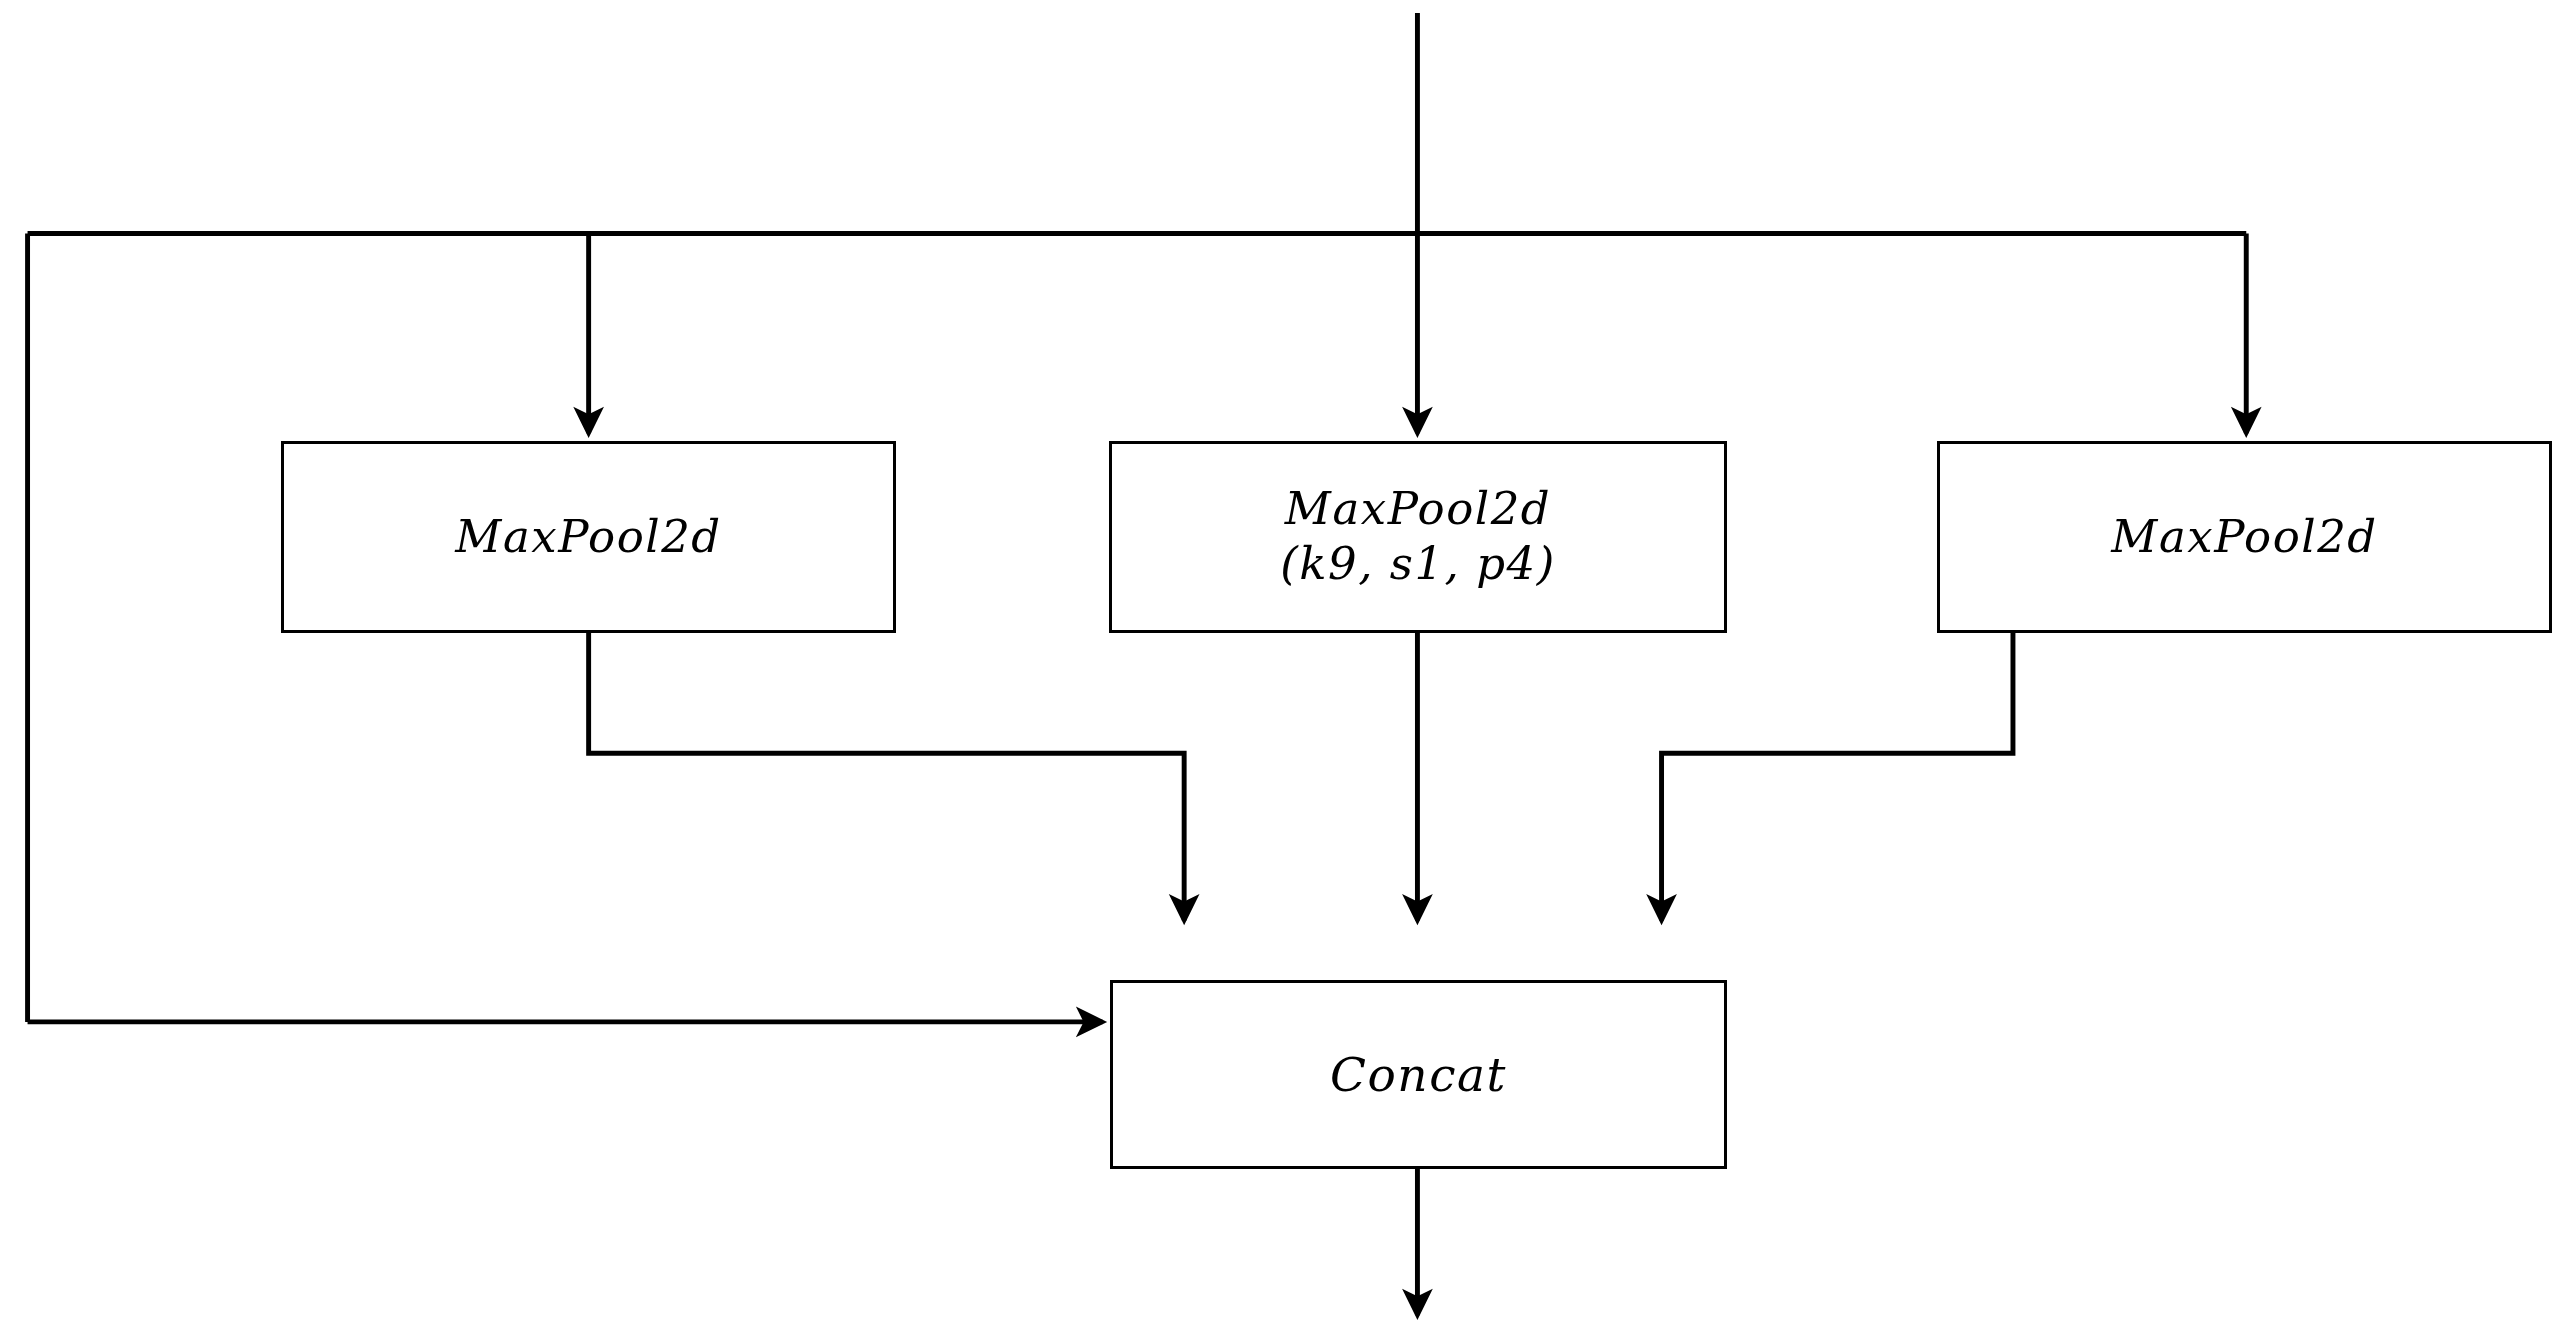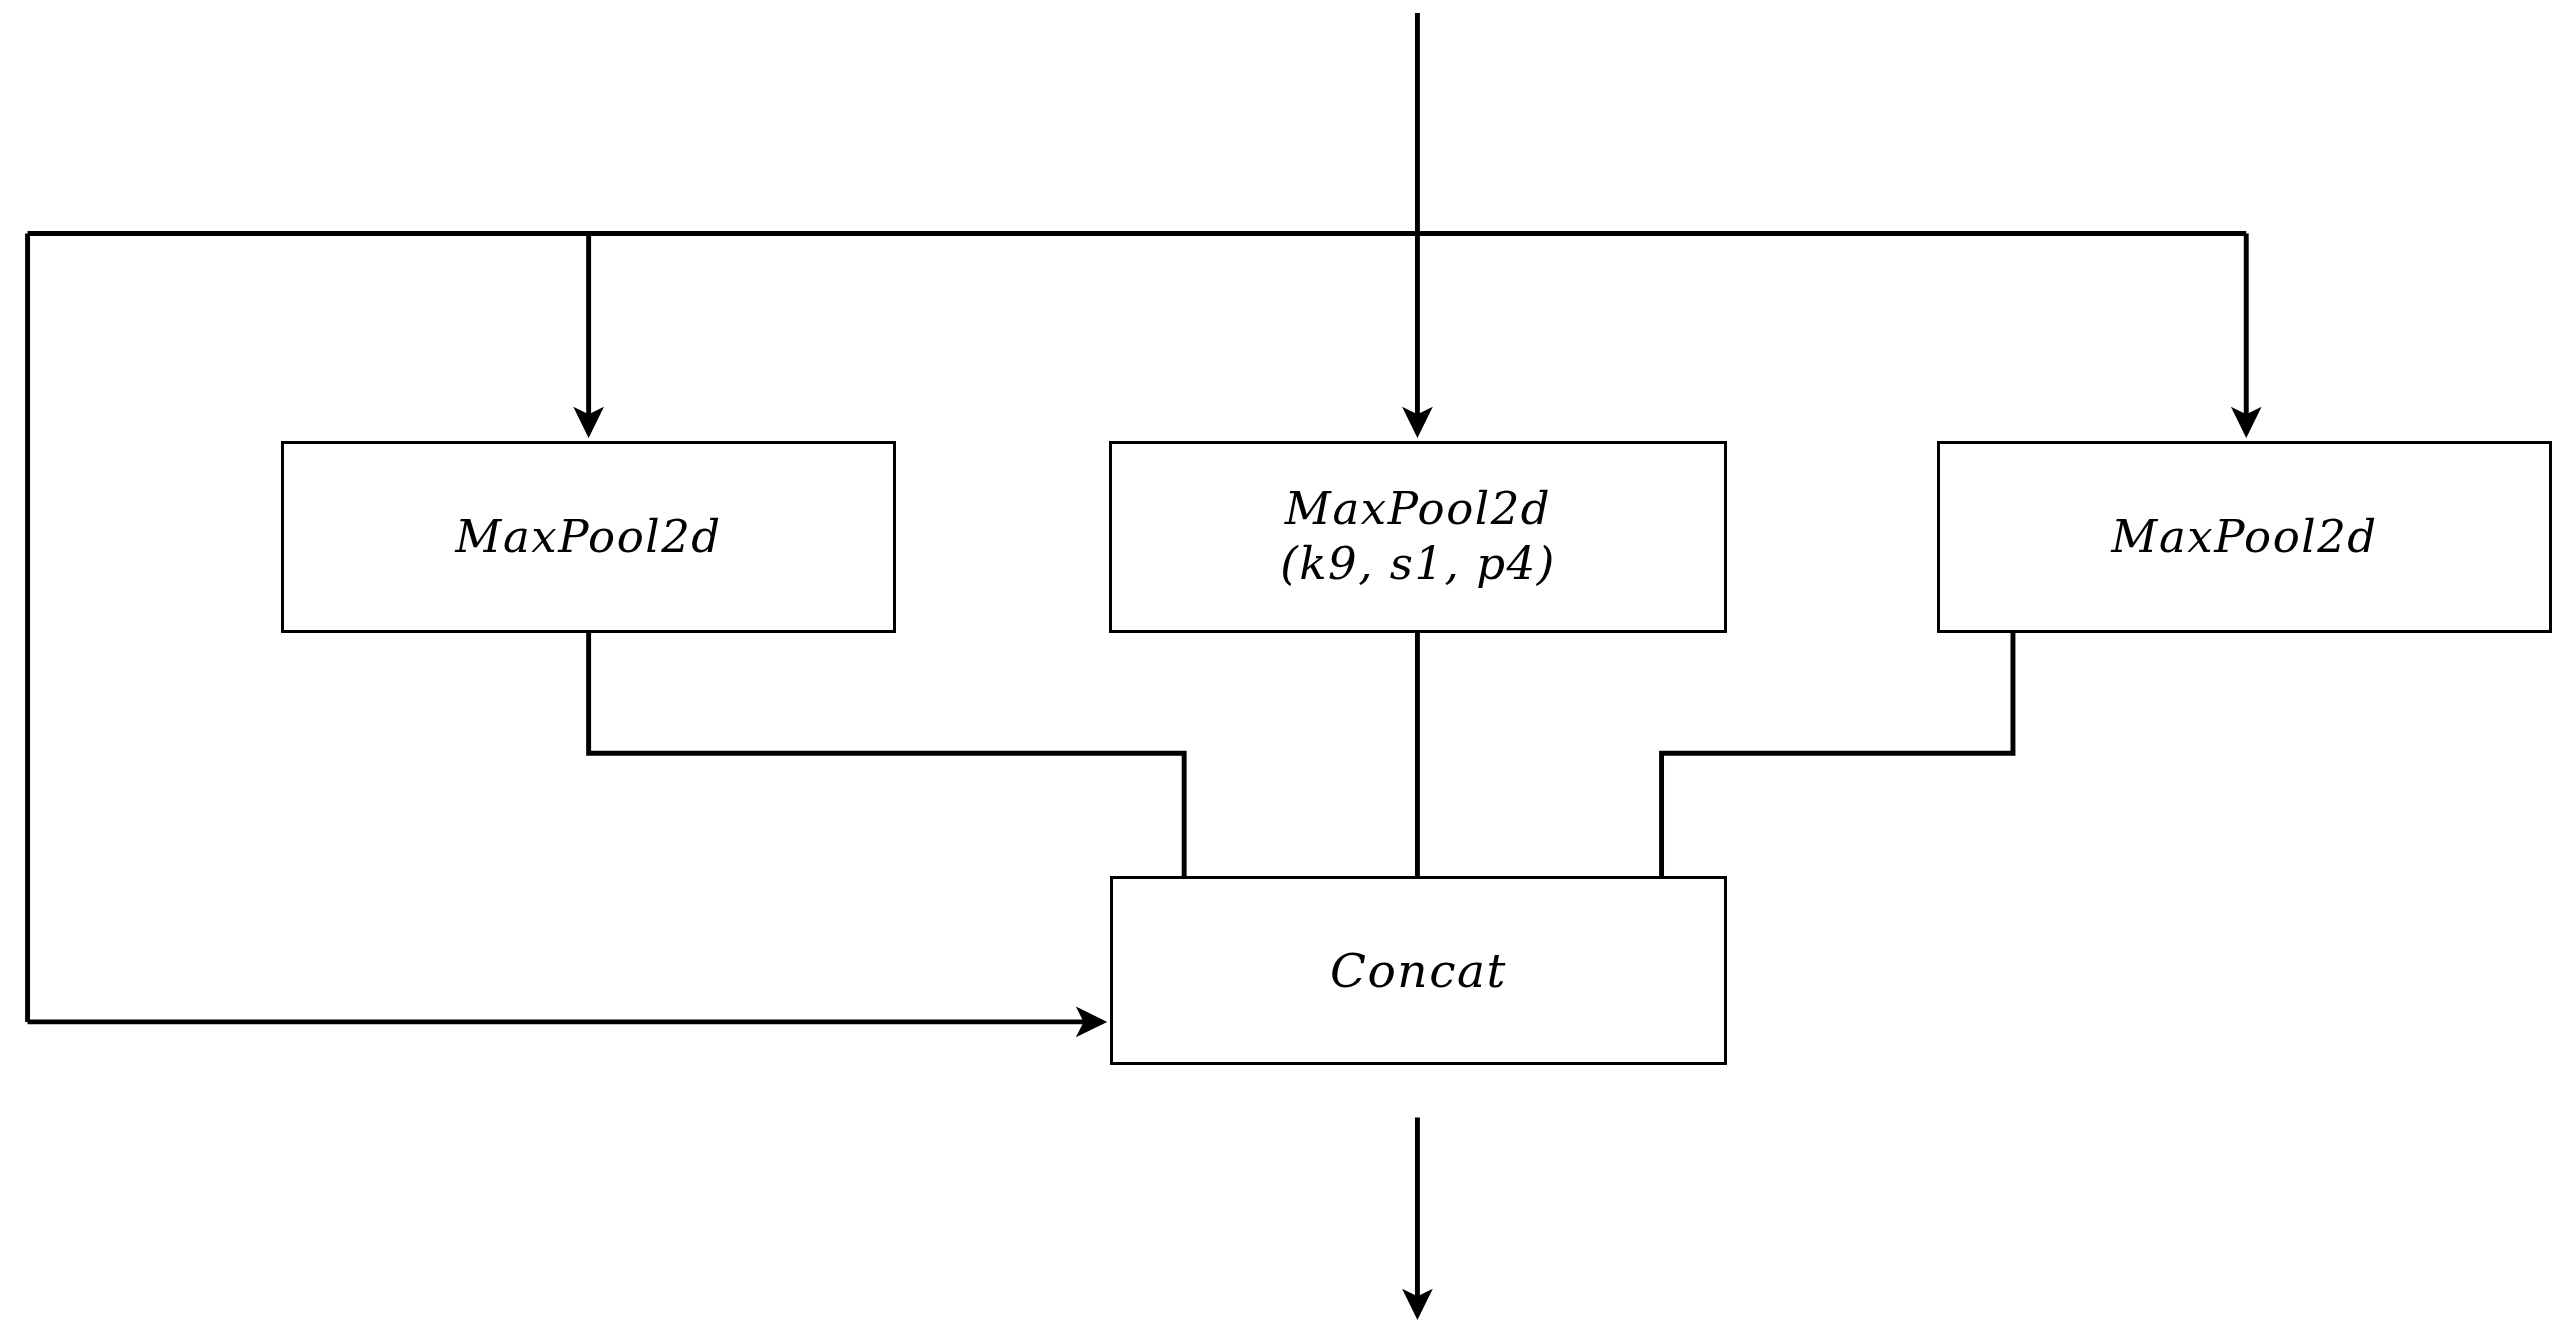--- a/index.html
+++ b/index.html
@@ -56,18 +56,18 @@
 
   <div class="node" style="left:1109px;top:441px;width:618px;height:192px;">
     <span class="ln">MaxPool2d</span>
     <span class="ln">(k9, s1, p4)</span>
   </div>
 
   <div class="node" style="left:1937px;top:441px;width:615px;height:192px;">
     <span class="ln">MaxPool2d</span>
   </div>
 
-  <div class="node single" style="left:1110px;top:876px;width:617px;height:189px;">
+  <div class="node single" style="left:1110px;top:980px;width:617px;height:189px;">
     <span class="ln">Concat</span>
   </div>
 
 </div>
 
 
 </body></html>

